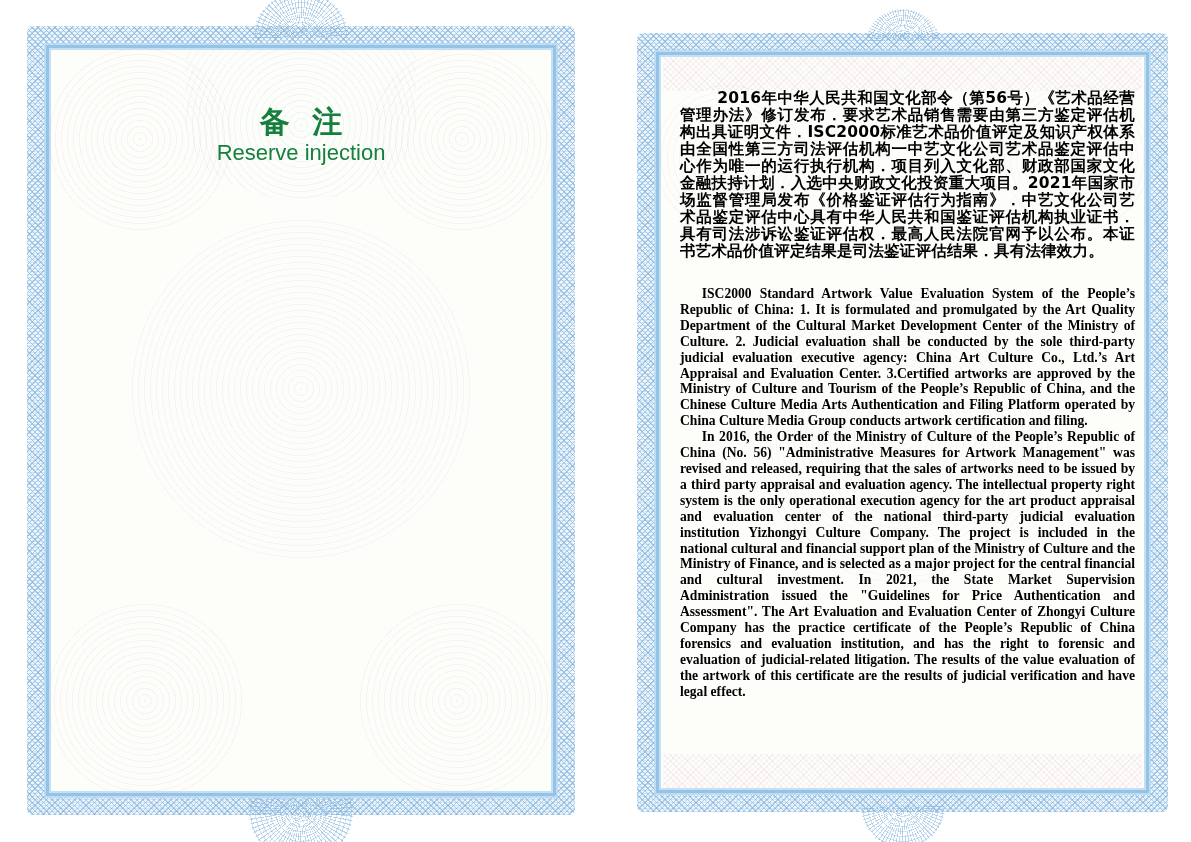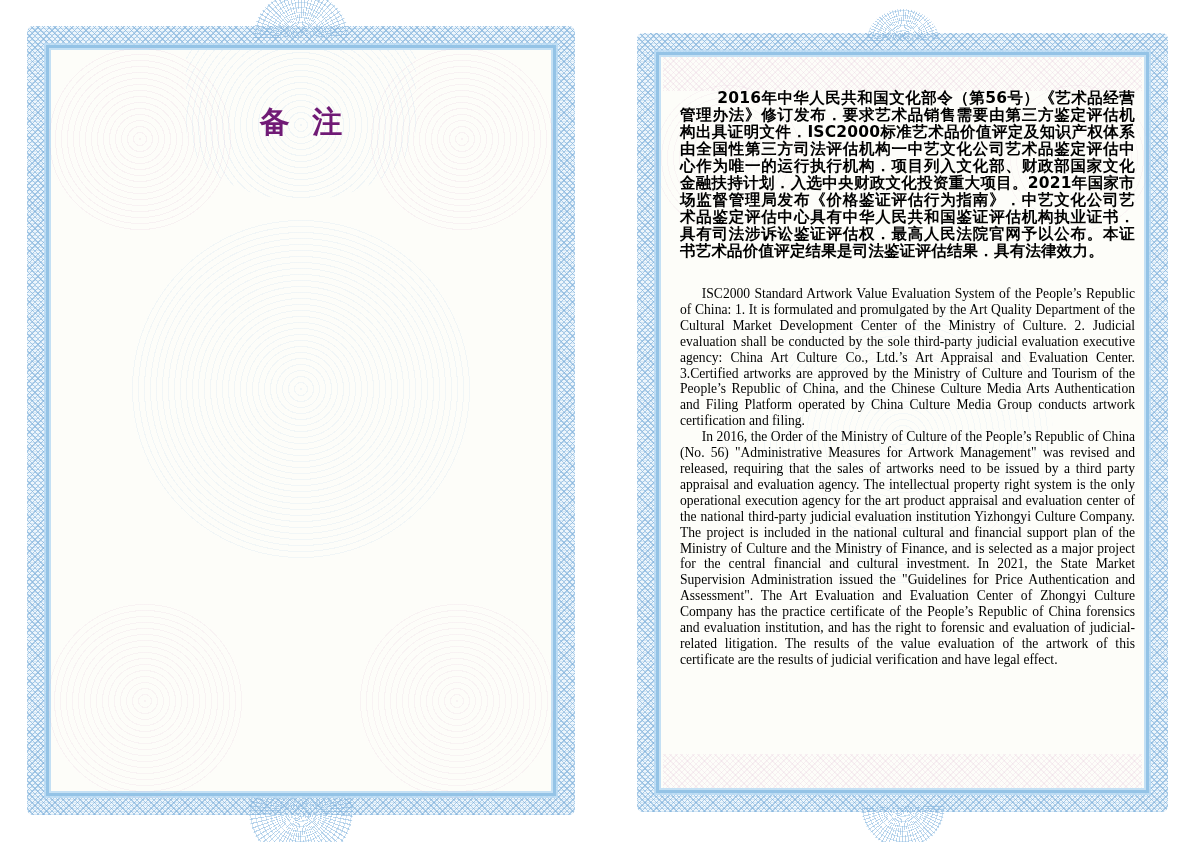--- a/index.html
+++ b/index.html
@@ -37,32 +37,32 @@
   
   .med{position:absolute;left:50%;transform:translateX(-50%);
     background:
       repeating-conic-gradient(from 0deg at 50% 50%, rgba(130,178,220,.55) 0deg 1.4deg, rgba(0,0,0,0) 1.4deg 5deg),
       repeating-radial-gradient(circle at 50% 50%, rgba(150,195,230,.45) 0 1px, rgba(255,255,255,.0) 1px 5px);
     border-radius:50%;}
   .med-top-half{clip-path:inset(0 0 50% 0);}
   .med-bottom-half{clip-path:inset(50% 0 0 0);}
 
   
-  .title-block{position:absolute;left:0;right:0;top:80px;text-align:center;color:#701a75;}
+  .title-block{position:absolute;left:0;right:0;top:80px;text-align:center;color:#15803d;}
   .title-cn{margin:0;font-size:30px;line-height:32px;font-weight:bold;word-spacing:12px;
     font-family:"DejaVu Sans",sans-serif;}
   .title-en{margin:3px 0 0 0;font-size:22px;line-height:24px;font-weight:500;
     font-family:"Liberation Sans",sans-serif;}
 
   
   .body-text{position:absolute;left:43px;right:33px;top:57px;color:#000;}
   .cn-para{margin:0;font-family:"DejaVu Sans",sans-serif;font-weight:bold;
     font-size:15.5px;line-height:17px;text-align:justify;text-indent:2.4em;
     letter-spacing:0.2px;}
-  .en-block{margin-top:26px;}
+  .en-block{margin-top:26px;font-weight:bold;}
   .en-para{margin:0;font-family:"Liberation Serif",serif;font-size:13.6px;line-height:15.9px;
     text-align:justify;text-indent:1.6em;}
 </style>
 </head>
 <body>
 
 <div class="stage">
 
   <section class="page page-left">
     <div class="lattice"></div>
@@ -74,20 +74,21 @@
 
     <div class="wm wm-ring" style="left:18px;top:18px;width:190px;height:190px;opacity:.55"></div>
     <div class="wm wm-ring" style="right:18px;top:18px;width:190px;height:190px;opacity:.55"></div>
     <div class="wm wm-ring" style="left:18px;bottom:14px;width:200px;height:200px;opacity:.5"></div>
     <div class="wm wm-ring" style="right:18px;bottom:14px;width:200px;height:200px;opacity:.5"></div>
     <div class="wm wm-ring blue" style="left:50%;top:46%;width:340px;height:340px;transform:translate(-50%,-50%);opacity:.45"></div>
     <div class="wm wm-ring blue" style="left:50%;top:24px;width:230px;height:150px;transform:translateX(-50%);opacity:.5;border-radius:0 0 50% 50%;"></div>
 
     <div class="title-block">
       <h1 class="title-cn">备 注</h1>
+      <div class="title-en">Reserve injection</div>
     </div>
   </section>
 
   <section class="page page-right">
     <div class="lattice"></div>
 
     <div class="med med-top-half" style="top:-24px;width:72px;height:64px;"></div>
     <div class="med med-bottom-half" style="bottom:-36px;width:84px;height:84px;"></div>
 
     <div class="inner"></div>

